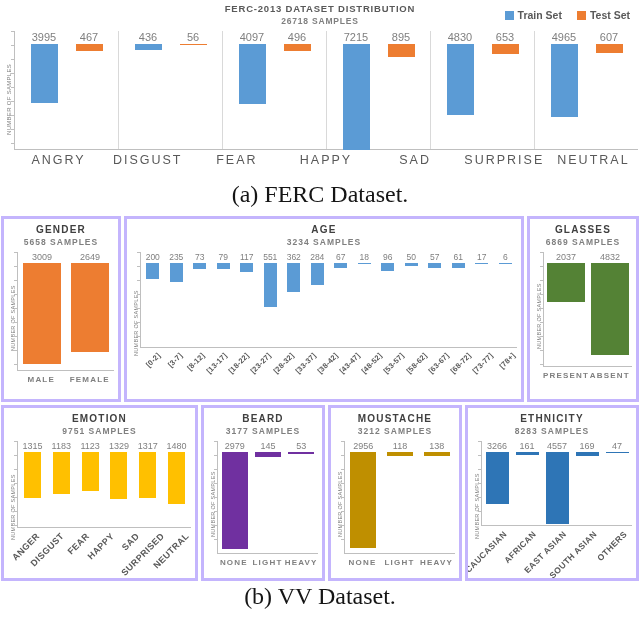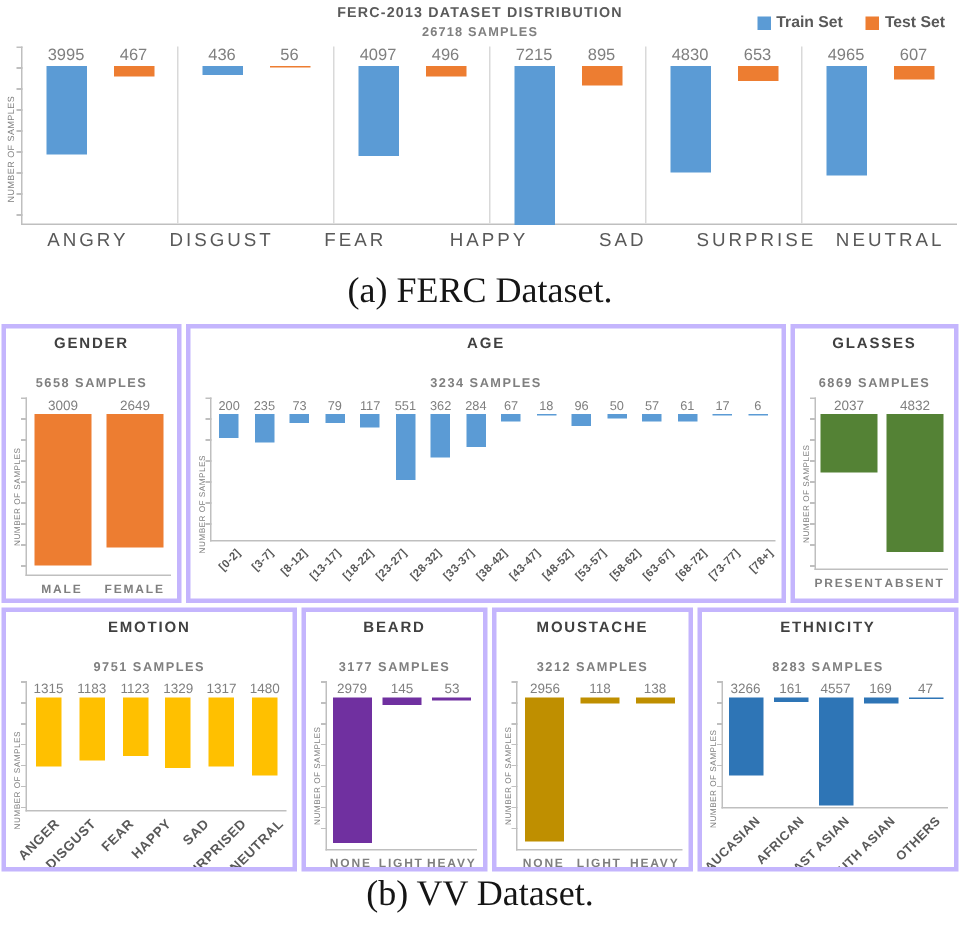--- a/index.html
+++ b/index.html
@@ -41,21 +41,21 @@
   .caption-a{height:44px;}
   .caption-b{height:30px;}
   
   .vv{padding:0 1px;}
   .vv-row{display:flex;gap:3px;}
   .row1{height:186px;margin-bottom:3px;}
   .row2{height:176px;}
   .panel{border:3px solid #c4b5fd;background:#fff;padding:3px 4px;box-sizing:border-box;overflow:hidden;
          display:flex;flex-direction:column;}
   .p-title{font-size:10px;font-weight:bold;color:#404040;text-align:center;letter-spacing:1.2px;margin-top:2px;}
-  .p-sub{font-size:8.5px;font-weight:bold;color:#7f7f7f;text-align:center;letter-spacing:1px;margin-top:15px;}
+  .p-sub{font-size:8.5px;font-weight:bold;color:#7f7f7f;text-align:center;letter-spacing:1px;margin-top:2px;}
   .p-plot{display:flex;margin-top:5px;flex:0 0 auto;}
   .p-plot .ylabel{font-size:5.5px;width:9px;}
   .panel .bval{font-size:9px;}
   .panel .bwrap{flex:1;}
   .p-gender{flex:0 0 120px;}
   .p-age{flex:1;}
   .p-glasses{flex:0 0 112px;}
   .p-emotion{flex:0 0 197px;}
   .p-beard{flex:0 0 124px;}
   .p-moustache{flex:0 0 134px;}

